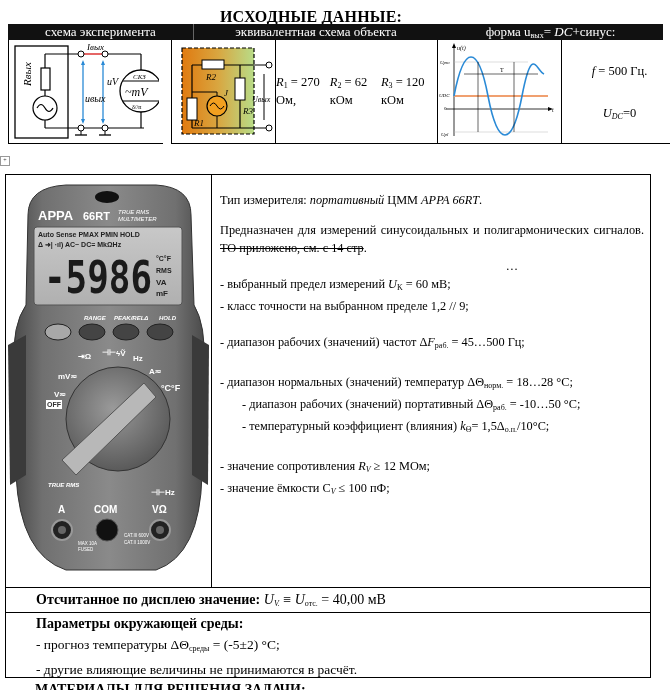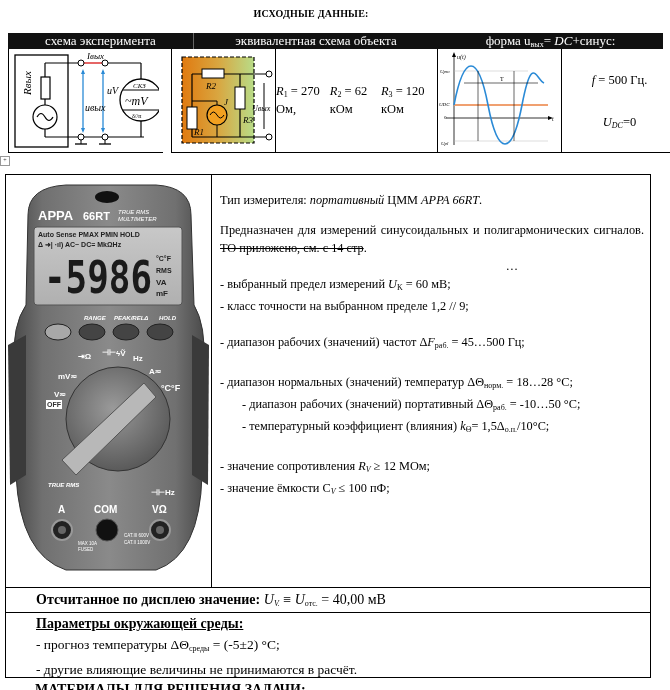--- a/index.html
+++ b/index.html
@@ -1,22 +1,22 @@
 <!DOCTYPE html>
 <html><head>
 <meta charset="utf-8">
 <style>
   html, body { margin:0; padding:0; background:#ffffff; }
   body { width:670px; height:690px; position:relative; overflow:hidden;
          font-family:"Liberation Serif", "DejaVu Serif", serif; color:#000; }
   .title { position:absolute; left:0; top:8px; width:622px; text-align:center;
-           font-weight:bold; font-size:10px; letter-spacing:0.2px; }
+           font-weight:bold; font-size:16px; letter-spacing:0.2px; }
 
   
-  .tbl { position:absolute; left:8px; top:33px; width:654px; height:120px; }
+  .tbl { position:absolute; left:8px; top:24px; width:654px; height:120px; }
   .hdr { position:absolute; top:0; height:16px; background:#111; color:#fff;
          font-size:13px; line-height:16px; text-align:center; }
   .hdr.c1 { left:0; width:185px; }
   .hdr.c2 { left:185px; width:244px; border-left:1px solid #666; }
   .hdr.c3 { left:429px; width:225px; border-left:1px solid #666; }
   .cell { position:absolute; top:16px; height:104px; border-bottom:1.5px solid #000; box-sizing:border-box; }
   .cell.a { left:0; width:155px; border-left:1px solid #000; border-bottom:1.5px solid #000; }
   .cell.c { left:163px; width:104px; border-left:1.5px solid #000; }
   .cell.d { left:267px; width:162px; border-left:1.5px solid #000;
             display:flex; flex-direction:row; justify-content:space-between; align-items:center;
@@ -41,21 +41,21 @@
   .right p { margin:0; }
   .just { text-align:justify; }
   .gap { height:18px; }
   .ind { padding-left:22px; }
   .center { text-align:center; }
   .strike { text-decoration:line-through; }
   .row1 { position:absolute; left:0; top:412px; width:100%; height:25px; border-top:1.5px solid #000;
           font-size:14px; line-height:24px; padding-left:30px; box-sizing:border-box; }
   .row2 { position:absolute; left:0; top:437px; width:100%; height:66px; border-top:1.5px solid #000;
           font-size:14px; box-sizing:border-box; }
-  .row2 .h { padding-left:30px; line-height:21px; font-weight:bold;text-decoration:underline; }
+  .row2 .h { padding-left:30px; line-height:21px; font-weight:bold; }
   .row2 .l { padding-left:4px; line-height:21px; font-size:13.5px;margin-left:26px; }
   .cut { position:absolute; left:35px; top:683px; font-weight:bold; font-size:14px; color:#000;
          height:7px; overflow:hidden; line-height:14px; }
   .cut span { display:block; margin-top:0; }
 </style>
 </head>
 <body>
 
 <div class="title">ИСХОДНЫЕ ДАННЫЕ:</div>
 

